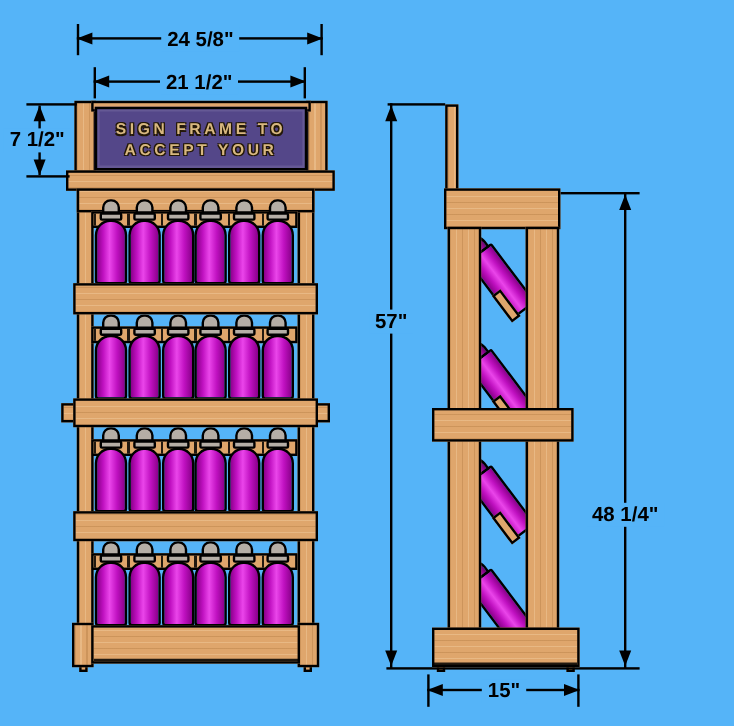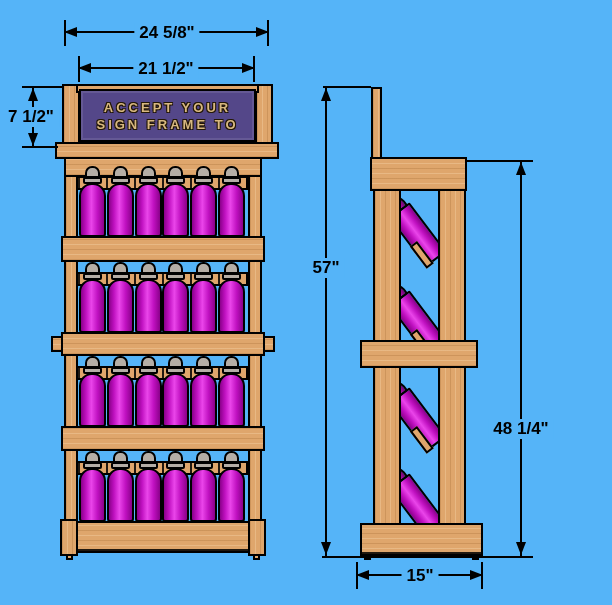--- a/index.html
+++ b/index.html
@@ -98,22 +98,22 @@
 <body>
 
 <div id="canvas">
 
   <div>
 
     <div class="wood gv" style="left:62px;top:84px;width:18px;height:60px;"></div>
     <div class="wood gv" style="left:255px;top:84px;width:18px;height:60px;"></div>
     <div class="wood gh" style="left:76px;top:84px;width:183px;height:9px;"></div>
     <div class="sign-panel" style="left:79px;top:89px;width:177px;height:53px;">
+      <div class="sign-line">SIGN FRAME TO</div>
       <div class="sign-line">ACCEPT YOUR</div>
-      <div class="sign-line">SIGN FRAME TO</div>
     </div>
 
     <div class="wood gh" style="left:55px;top:142px;width:224px;height:17px;"></div>
 
     <div class="wood gv" style="left:64px;top:157px;width:14px;height:395px;"></div>
     <div class="wood gv" style="left:248px;top:157px;width:14px;height:395px;"></div>
 
     <div class="wood gh" style="left:64px;top:157px;width:198px;height:20px;"></div>
 
     <div class="wood gh" style="left:51px;top:336px;width:14px;height:16px;"></div>

